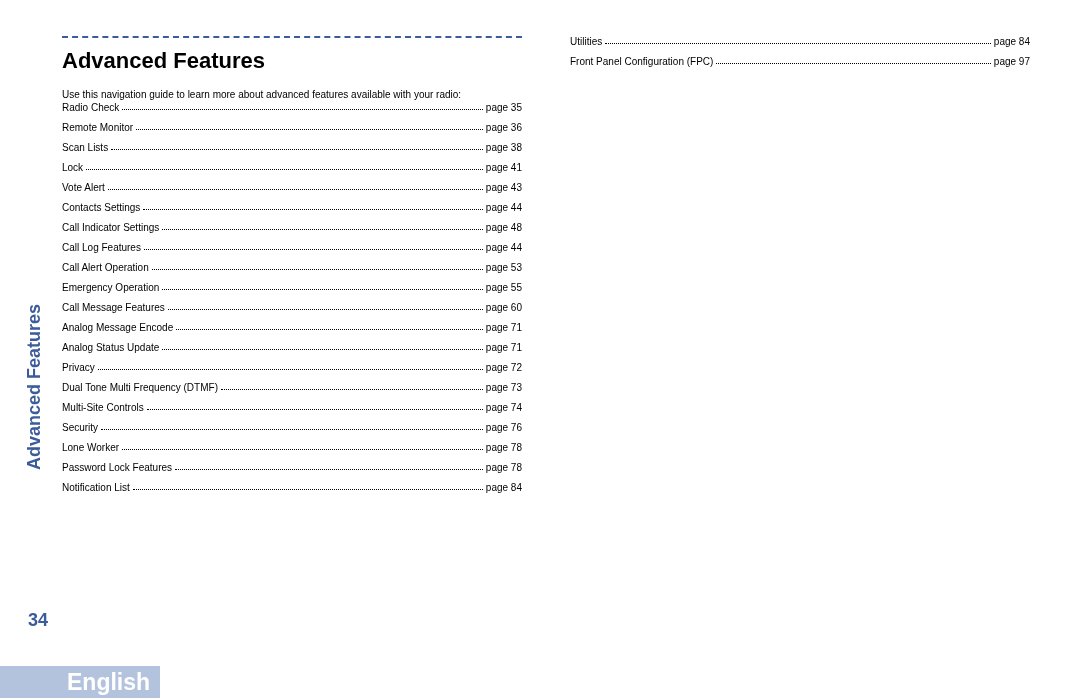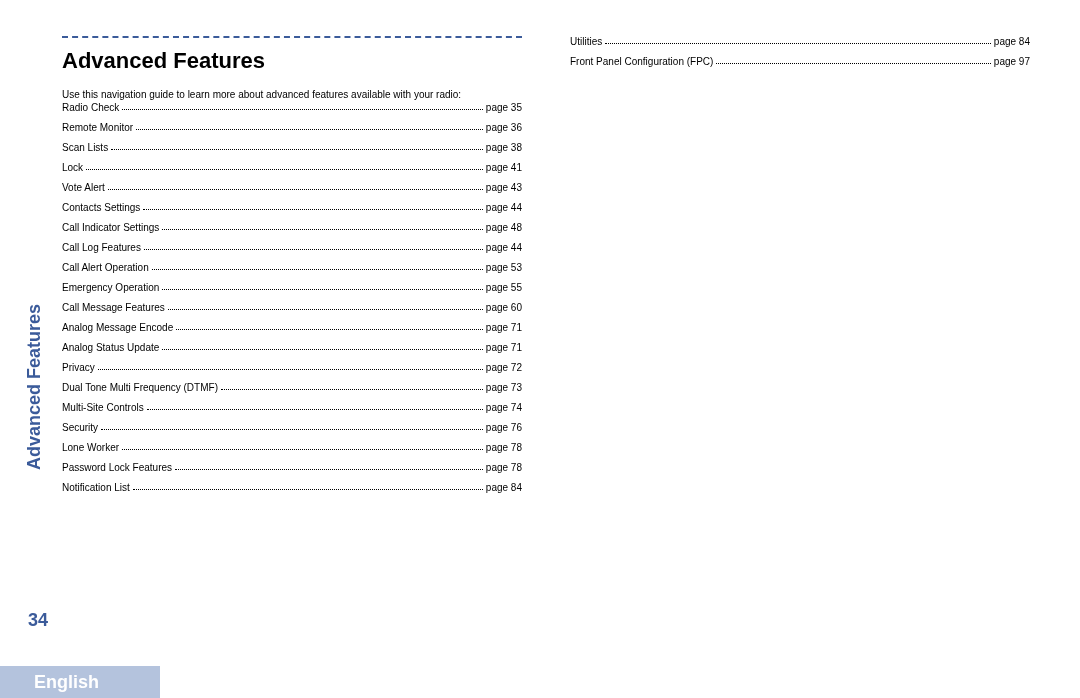--- a/index.html
+++ b/index.html
@@ -44,23 +44,23 @@
     position: absolute;
     left: 0;
     bottom: 0;
     height: 32px;
     width: 160px;
     background: #b4c3dd;
   }
   .lang-strip span {
     color: #fff;
     font-weight: bold;
-    font-size: 18px;
+    font-size: 23px;
     line-height: 32px;
-    padding-left: 34px;
+    padding-left: 67px;
   }
   .content {
     position: absolute;
     left: 62px;
     top: 36px;
     right: 32px;
     display: flex;
     gap: 48px;
   }
   .col {

